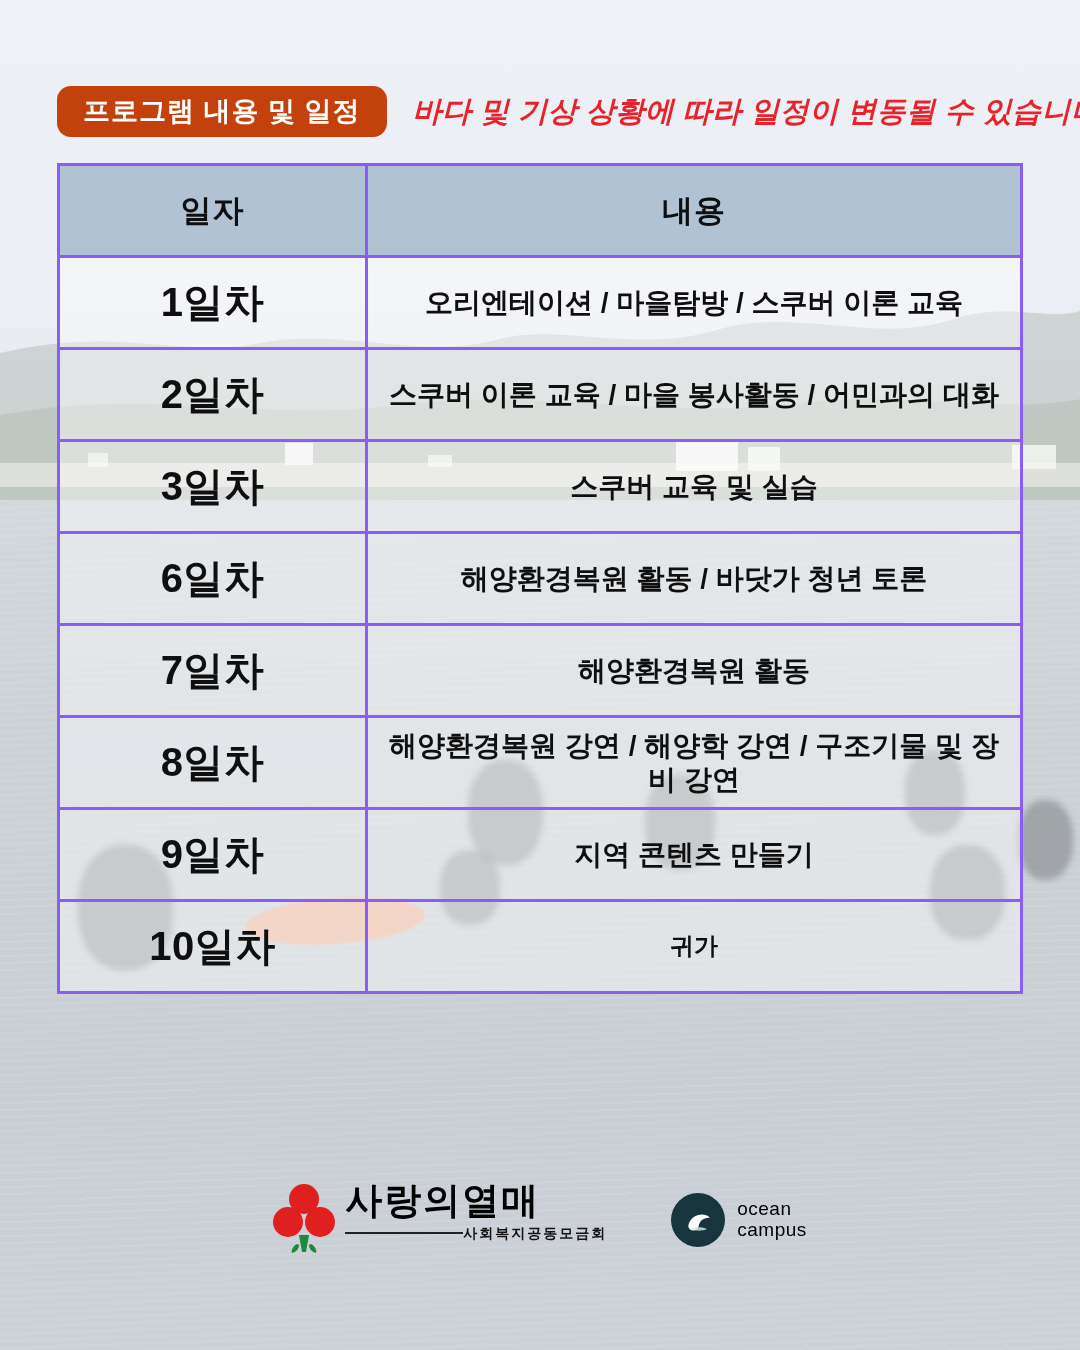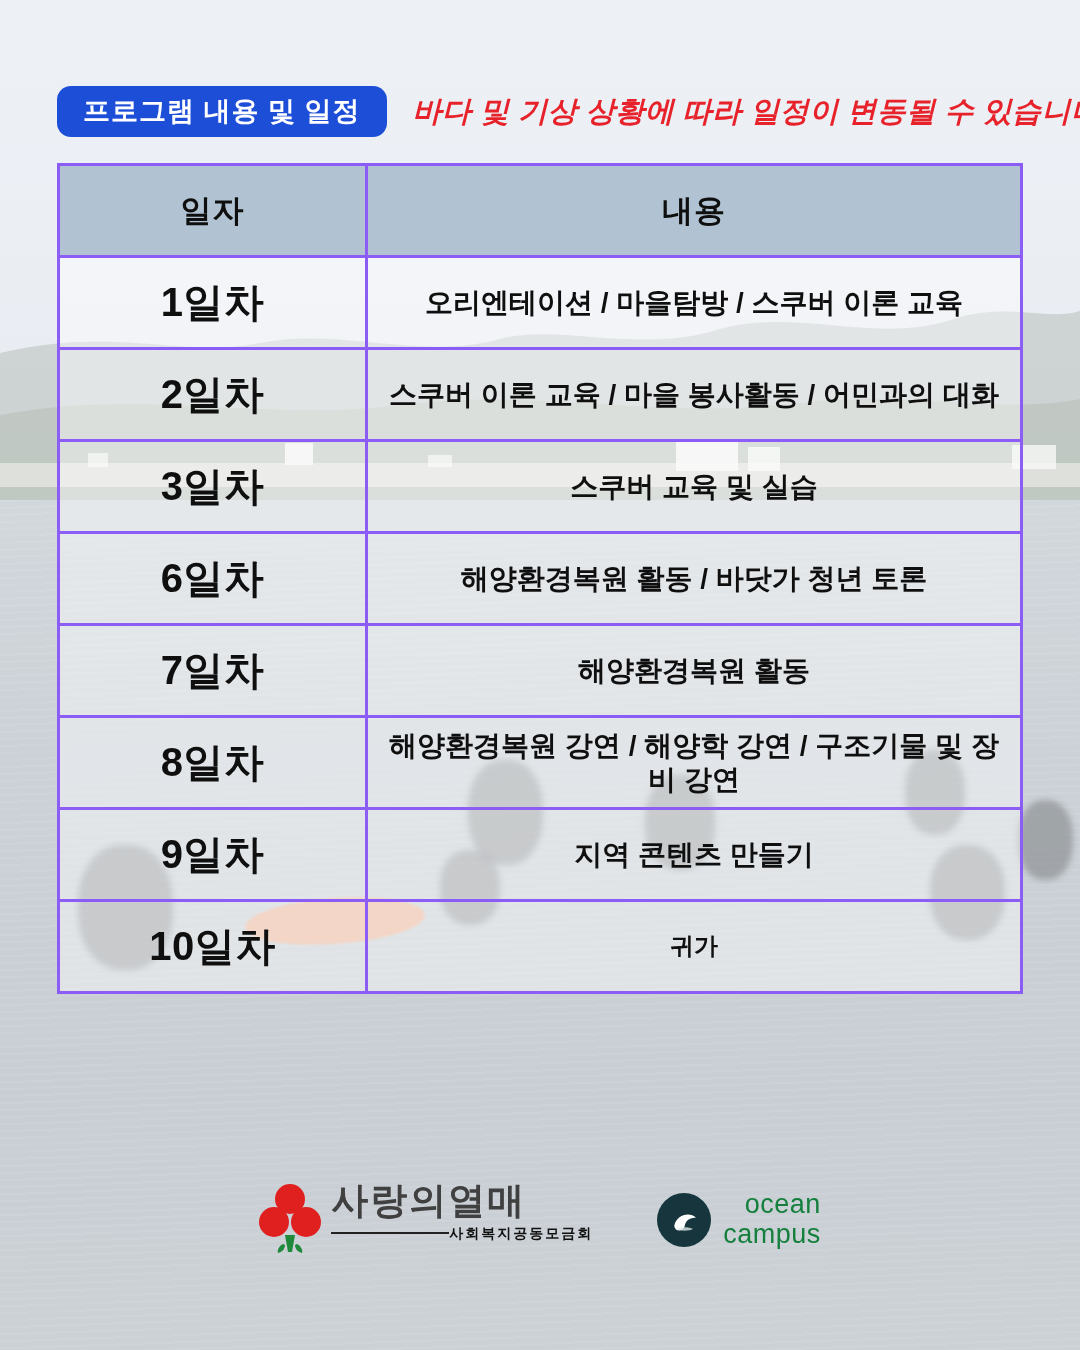--- a/index.html
+++ b/index.html
@@ -24,46 +24,46 @@
   .d4{left:645px;top:775px;width:70px;height:95px;}
   .d5{left:905px;top:750px;width:60px;height:85px;}
   .d6{left:930px;top:845px;width:75px;height:95px;}
   .d7{left:1018px;top:800px;width:55px;height:80px;}
   .buoy{left:245px;top:898px;width:180px;height:46px;border-radius:50%;
     background:rgba(232,131,79,.85);transform:rotate(-4deg);filter:blur(1px);}
   .wash{inset:0;background:rgba(255,255,255,.40);}
   
   .top-row{position:absolute;left:57px;top:86px;width:966px;
     display:flex;align-items:center;gap:26px;}
-  .badge{background:#1d4ed8;color:#ffffff;font-weight:800;font-size:27px;
+  .badge{background:#c2410c;color:#ffffff;font-weight:800;font-size:27px;
     line-height:1;padding:12px 26px;border-radius:14px;letter-spacing:1px;white-space:nowrap;}
   .notice{flex:1;text-align:center;color:#e8222a;font-weight:800;font-style:italic;
     font-size:29px;letter-spacing:.5px;white-space:nowrap;}
   table.schedule{position:absolute;left:57px;top:163px;width:966px;
     border-collapse:collapse;table-layout:fixed;}
   .schedule th,.schedule td{border:3px solid #8b5cf6;text-align:center;
     vertical-align:middle;color:#0f0f0f;font-weight:800;height:85px;padding:2px 8px;}
   .schedule thead th{background:rgba(174,192,209,.95);font-size:31px;letter-spacing:1px;}
   .schedule tbody td{background:rgba(255,255,255,.42);}
   td.day-cell{font-size:40px;letter-spacing:.5px;}
   td.content-cell{font-size:28px;line-height:1.2;}
   .schedule tbody tr:nth-child(8) td.content-cell{font-size:24px;}
   
   .footer{position:absolute;left:0;top:1182px;width:1080px;
     display:flex;justify-content:center;align-items:center;gap:64px;}
   .love-logo{display:flex;align-items:flex-start;gap:10px;}
   .love-text{display:flex;flex-direction:column;}
-  .love-title{font-size:37px;font-weight:800;color:#404040;letter-spacing:2px;line-height:1;}
+  .love-title{font-size:37px;font-weight:800;color:#000000;letter-spacing:2px;line-height:1;}
   .love-sub{display:flex;align-items:center;margin-top:7px;justify-content:flex-end;}
   .love-rule{width:118px;height:2px;background:#222222;}
   .love-subtitle{font-size:14px;font-weight:700;letter-spacing:2px;color:#111111;line-height:1;}
   .ocean-logo{display:flex;align-items:center;gap:12px;}
   .ocean-badge{width:54px;height:54px;border-radius:50%;background:#16353c;
     display:flex;align-items:center;justify-content:center;flex:0 0 auto;}
-  .ocean-text{font-size:27px;color:#15803d;line-height:1.1;letter-spacing:.5px;font-weight:500;text-align:right;}
+  .ocean-text{font-size:19px;color:#000000;line-height:1.1;letter-spacing:.5px;font-weight:500;}
 </style>
 </head>
 <body>
 
 <div class="bg">
   <div class="sky"></div>
   <svg class="hills" viewBox="0 0 1080 215" preserveAspectRatio="none" width="1080" height="215">
     <path d="M0,58 C120,30 180,64 260,48 C340,32 420,66 500,44 C560,28 640,60 720,34 C800,12 880,52 960,22 C1010,8 1050,26 1080,16 L1080,215 L0,215 Z" fill="#8d9a94" opacity="0.6"></path>
     <path d="M0,120 C150,92 260,128 400,110 C540,92 660,126 800,108 C900,95 1000,120 1080,104 L1080,215 L0,215 Z" fill="#84927f" opacity="0.5"></path>
     <rect x="0" y="168" width="1080" height="24" fill="#e9e6df" opacity="0.6"></rect>

